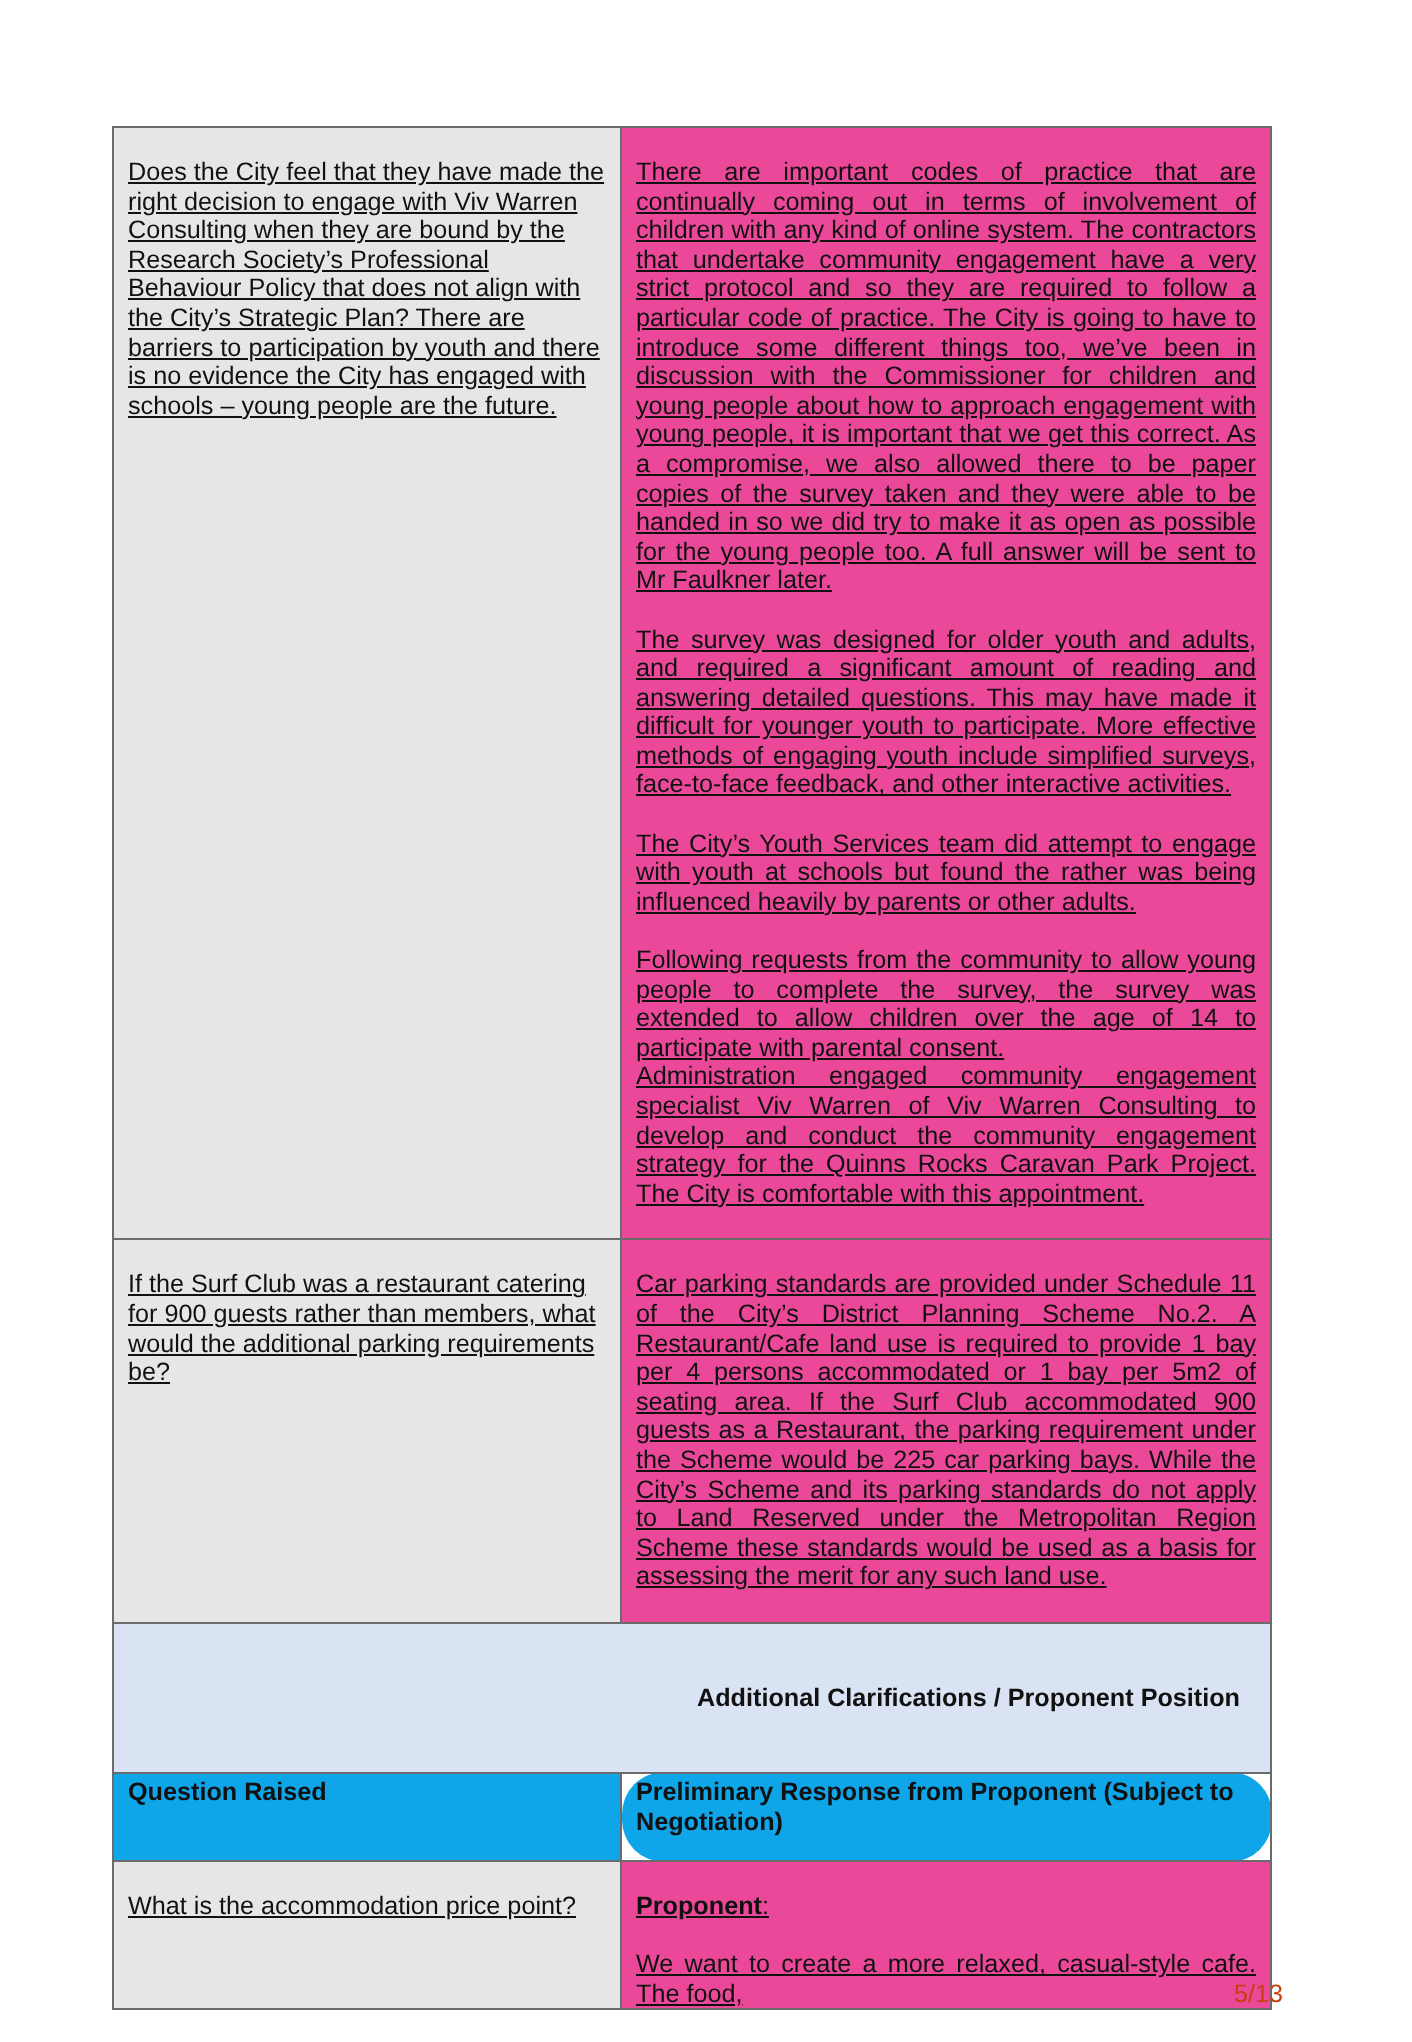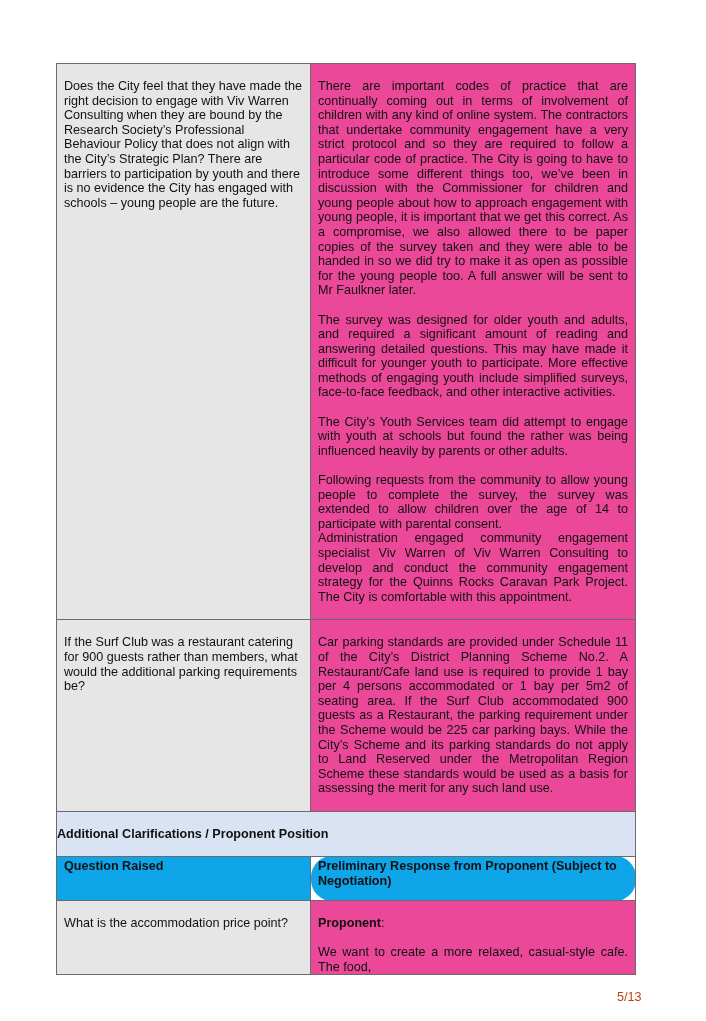--- a/index.html
+++ b/index.html
@@ -41,30 +41,31 @@
       background: #ec4899;
       text-align: justify;
       padding-right: 9px;
     }
     .cell-inner {
       padding-top: 15px;
       padding-bottom: 15px;
     }
     .para {
       margin: 0 0 14.6px 0;
+      text-decoration: underline;
     }
     .para.tight { margin-bottom: 0; }
     .para:last-child { margin-bottom: 0; }
     tr.section td {
       background: #dae3f3;
-      text-align: left;
+      text-align: right;
       font-weight: bold;
       height: 44px;
       vertical-align: middle;
-      padding: 0;
+      padding: 15px;
     }
     tr.colhead td {
       background: #0ea5e9;
       font-weight: bold;
       padding-top: 2px;
       padding-bottom: 12px;
     }
     tr.colhead td.a { text-align: left; border-radius: 21px; }
     .bold { font-weight: bold; }
     .page-number {

